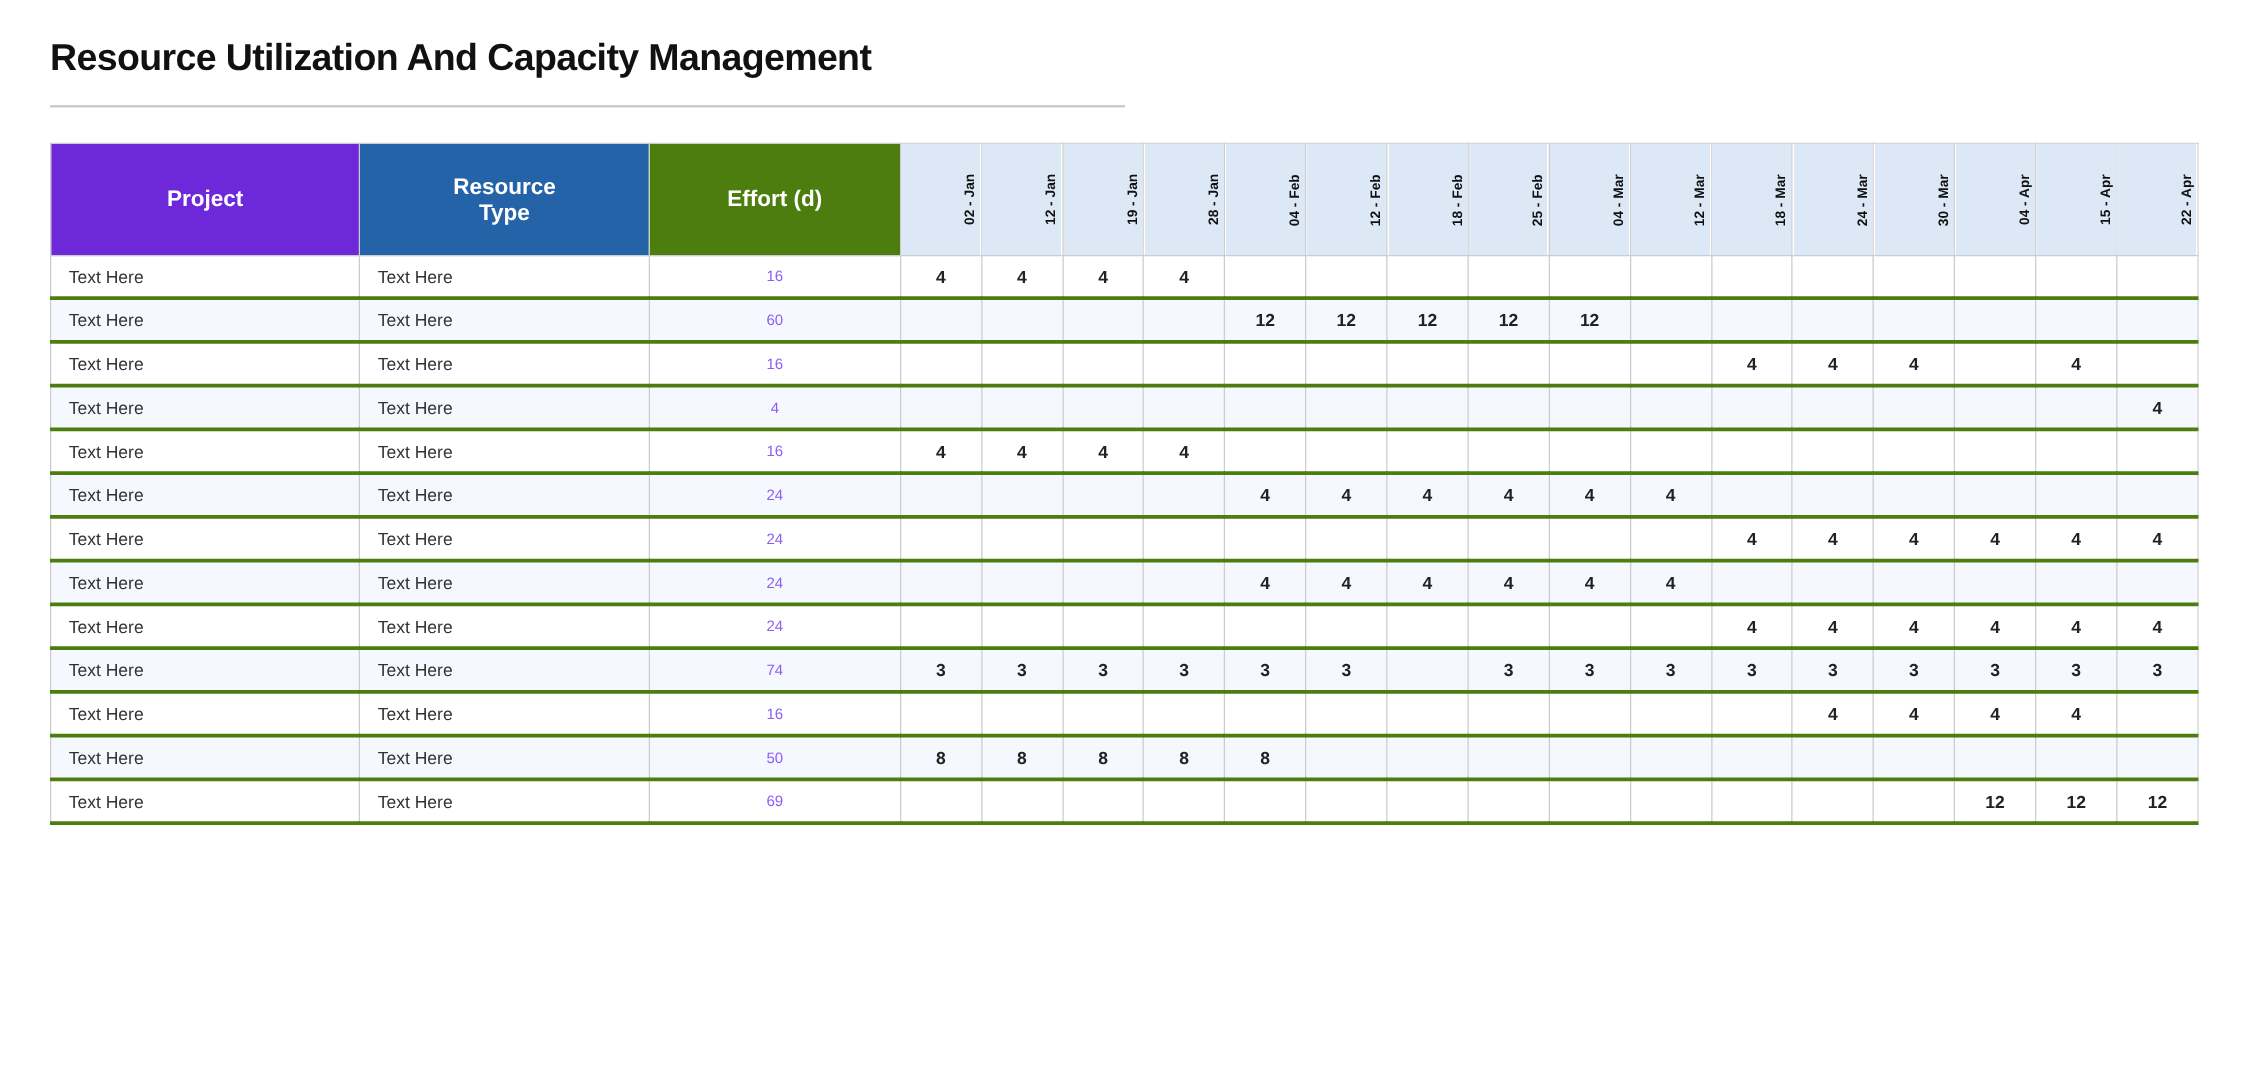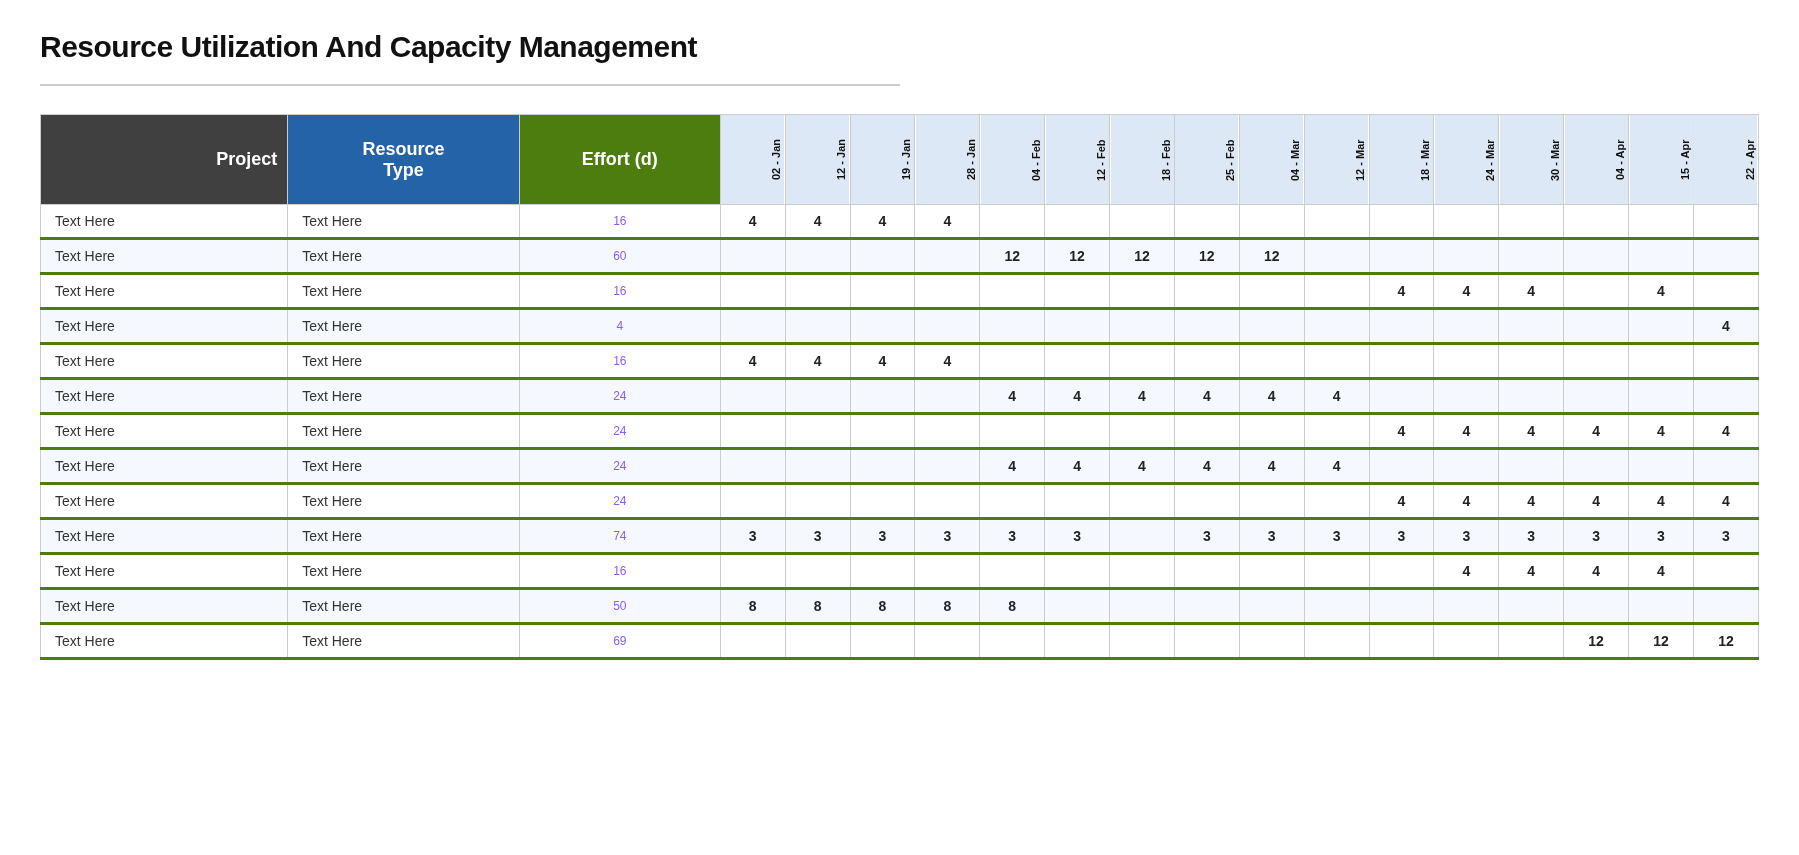--- a/index.html
+++ b/index.html
@@ -32,27 +32,26 @@
       font-size: 14px;
     }
     
     thead tr th {
       border: 1px solid #ccc;
       padding: 0;
       text-align: center;
       font-weight: bold;
     }
     .th-project {
-      background: #404040;
+      background: #6d28d9;
       color: #fff;
       font-size: 18px;
       font-weight: 700;
       padding: 18px 10px;
       min-width: 160px;
-      text-align: right;
     }
     .th-resource {
       background: #2563a8;
       color: #ffffff;
       font-size: 18px;
       font-weight: 700;
       padding: 18px 10px;
       min-width: 150px;
     }
     .th-effort {

